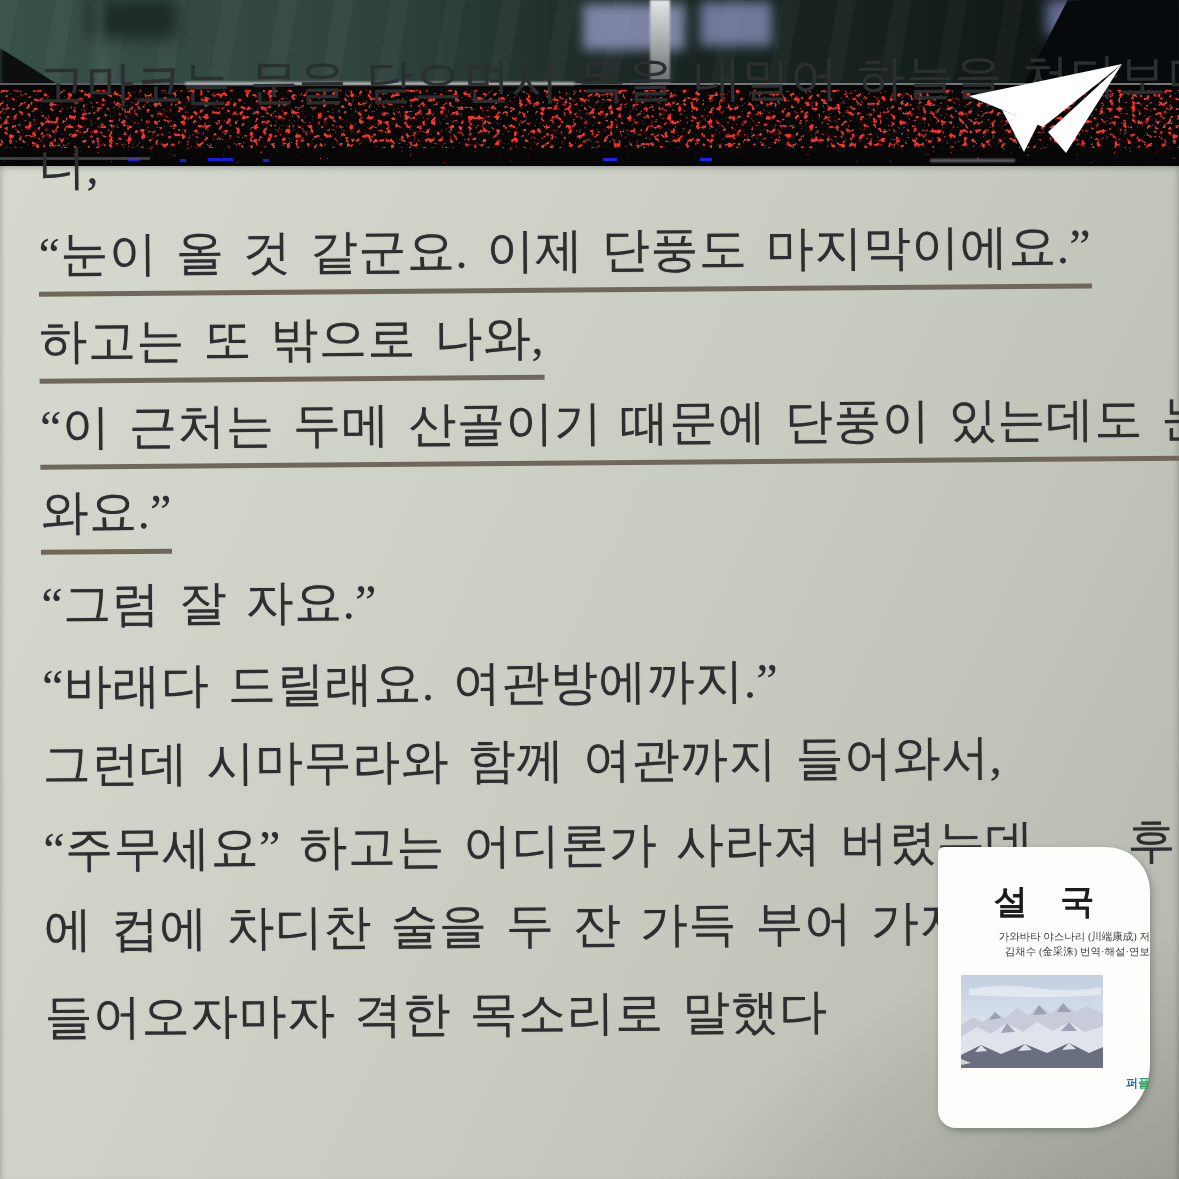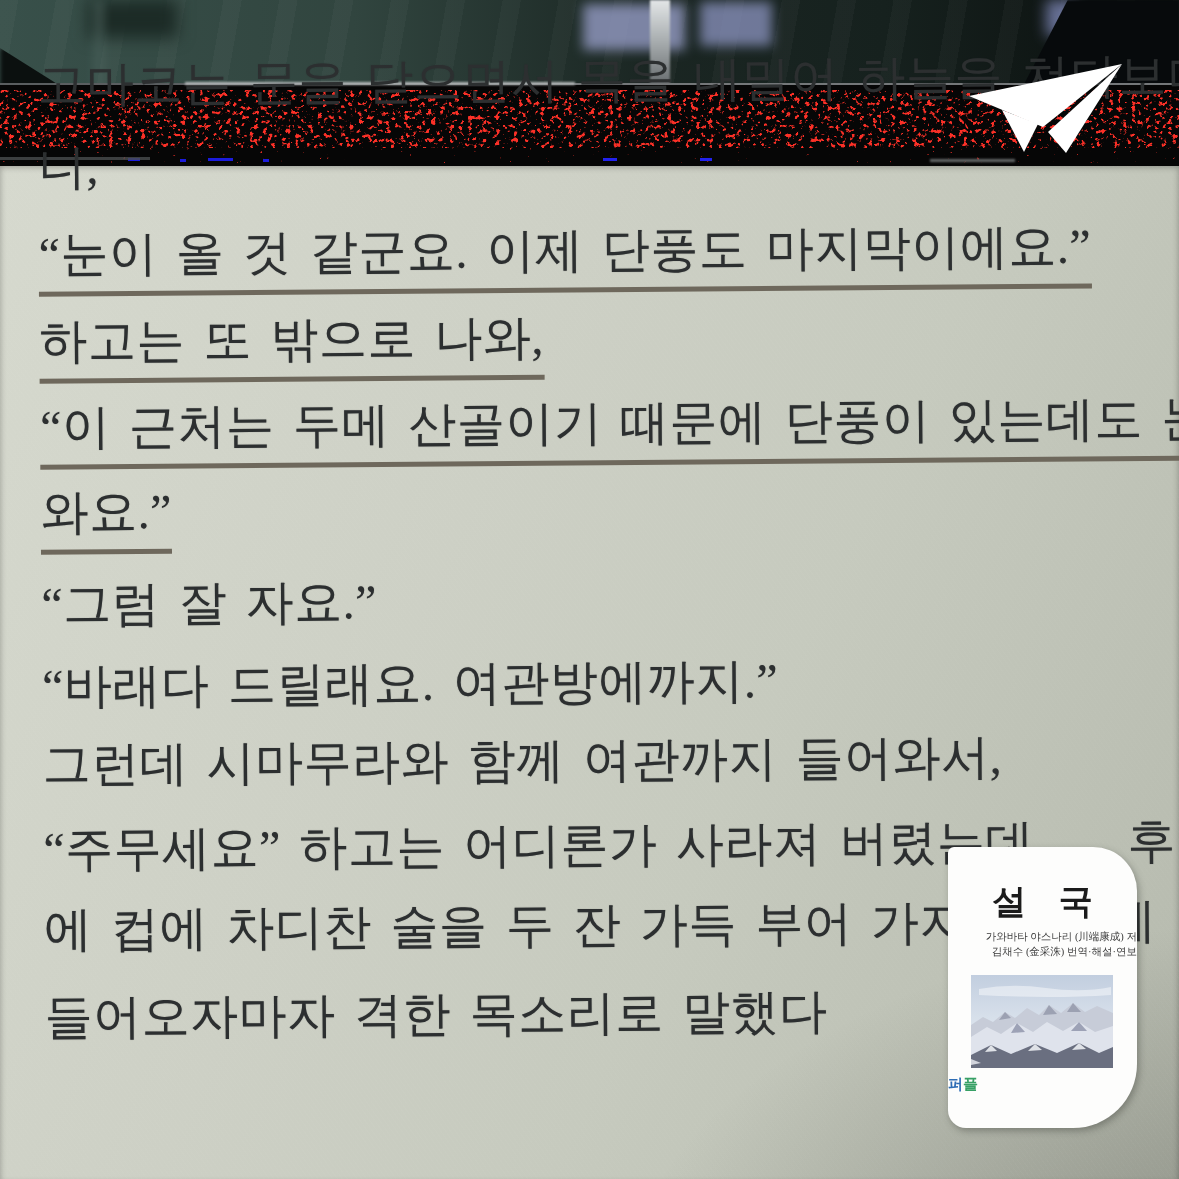--- a/index.html
+++ b/index.html
@@ -49,28 +49,28 @@
   .l7{top:738px}.l8{top:820px}.l9{top:898px}.l10{top:983px}.l11{top:1063px}.l12{top:1151px}
   .u span{border-bottom:5px solid #6e685c;padding-bottom:7px;display:inline-block;}
   .edge-char{position:absolute;white-space:nowrap;z-index:20;}
   .ec1{left:1124px;top:983px;}
   .ec2{left:1104px;top:1063px;}
 
   
   .plane{position:absolute;left:950px;top:48px;z-index:40;}
 
   
-  .card{position:absolute;left:938px;top:847px;width:189px;height:281px;z-index:30;background:#fdfdfc;
-        border-radius:6px 44px 64px 18px;box-shadow:2px 3px 7px rgba(40,42,38,.35);margin-left:10px;}
+  .card{position:absolute;left:938px;top:847px;width:212px;height:281px;z-index:30;background:#fdfdfc;
+        border-radius:6px 44px 64px 18px;box-shadow:2px 3px 7px rgba(40,42,38,.35);}
   .card-title{position:absolute;left:0;top:32px;width:100%;text-align:center;color:#1b1b1b;
         font-size:34px;font-weight:700;letter-spacing:12px;text-indent:12px;}
   .card-author{position:absolute;left:0;width:100%;text-align:right;color:#3a3a3a;font-size:10.5px;letter-spacing:0;}
   .ca1{top:83px}.ca2{top:98px}
   .card-img{position:absolute;left:23px;top:128px;width:142px;height:93px;display:block;}
-  .card-logo{position:absolute;left:0;top:228px;width:100%;text-align:left;font-size:15px;font-weight:700;letter-spacing:0;}
+  .card-logo{position:absolute;left:0;top:228px;width:100%;text-align:right;font-size:12px;font-weight:700;letter-spacing:0;}
   .logo-b{color:#2e6db5}.logo-g{color:#37a065}
 </style>
 </head>
 <body>
 
 <div class="canvas">
 
   <div class="scene">
     <div class="streaks"></div>
     <div class="dark-blob"></div>

